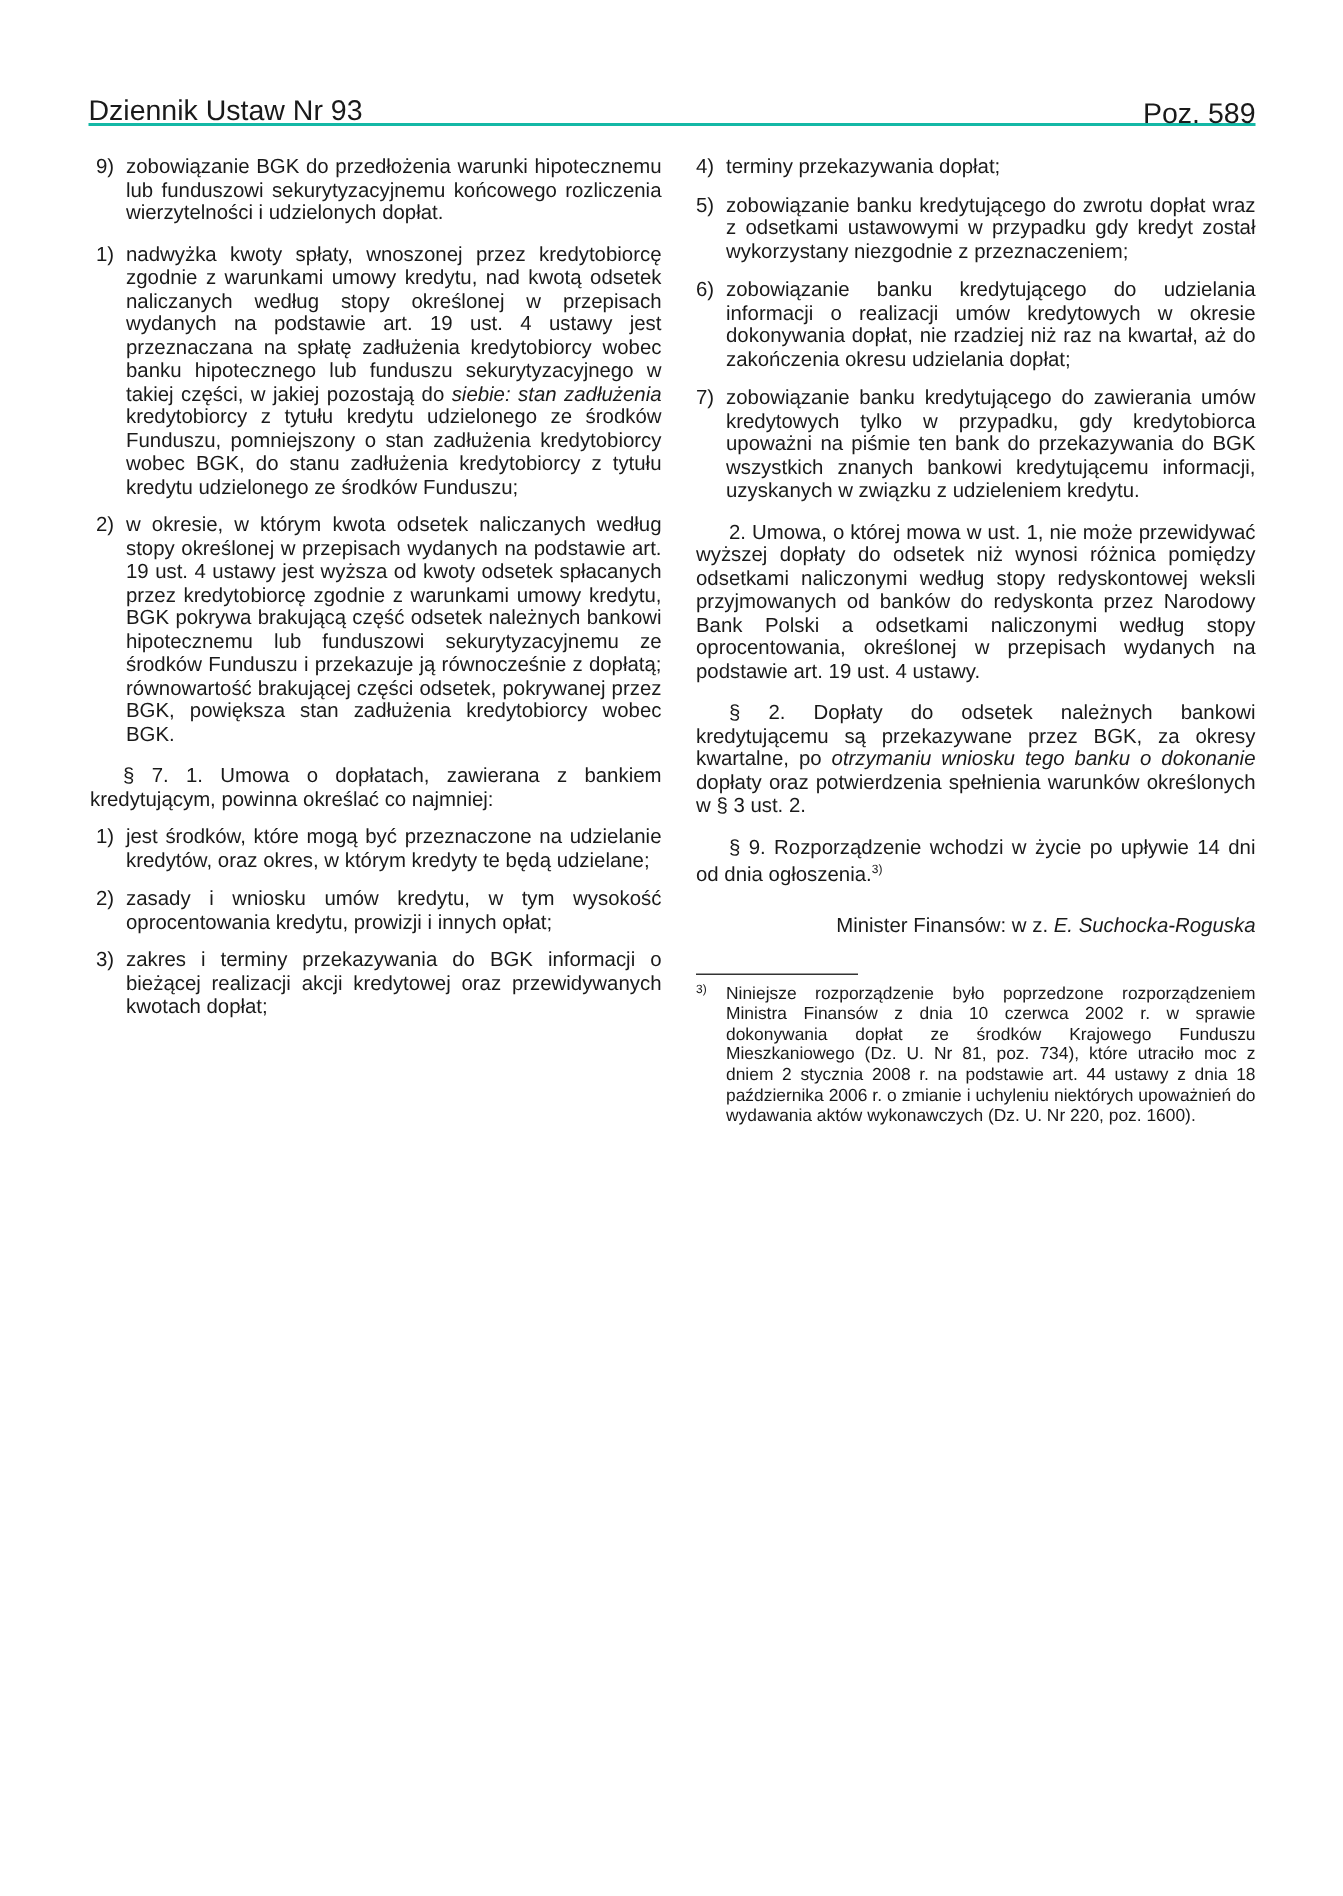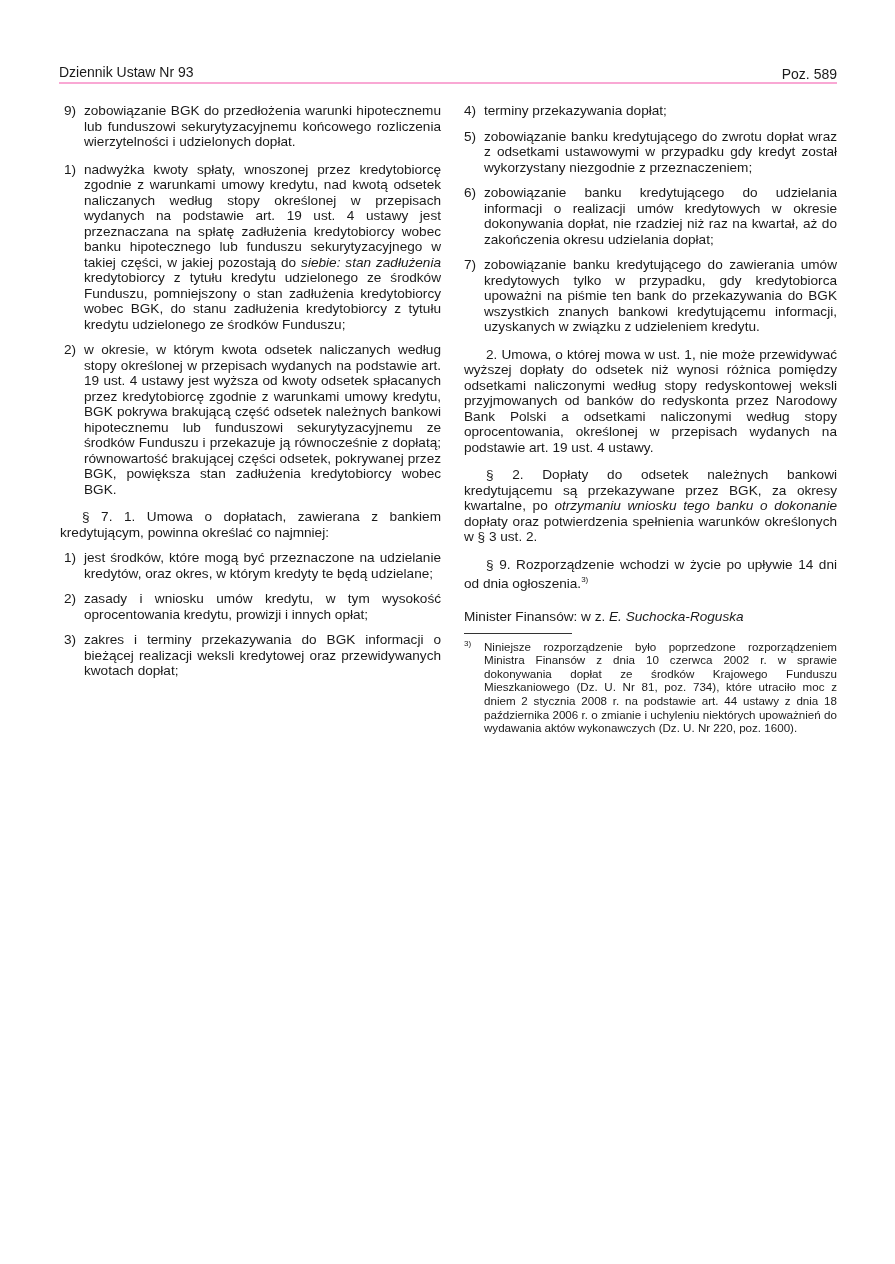--- a/index.html
+++ b/index.html
@@ -1,30 +1,30 @@
 <!DOCTYPE html>
 <html><head>
 <meta charset="utf-8">
 <style>
   html, body { margin: 0; padding: 0; background: #ffffff; }
   body { width: 895px; height: 1264px; position: relative; overflow: hidden;
          font-family: "Liberation Sans", "DejaVu Sans", sans-serif; color: #1a1a1a; }
   .header { position: absolute; left: 59px; top: 64px; width: 778px; height: 18px;
-            font-size: 14px; border-bottom: 2px solid #f9a8d4; }
+            font-size: 19px; border-bottom: 2px solid #14b8a6; }
   .header .left { position: absolute; left: 0; top: 0; }
   .header .center { position: absolute; left: 0; right: 0; top: 0; text-align: center; }
   .header .right { position: absolute; right: 0; top: 2px; }
   .col { position: absolute; top: 103px; font-size: 13.6px; line-height: 15.5px; text-align: justify; }
   .col.left { left: 64px; width: 377px; }
   .col.right { left: 464px; width: 373px; }
   .item { position: relative; padding-left: 20px; margin-bottom: 10px; }
   .item .num { position: absolute; left: 0; top: 0; }
   .para { text-indent: 22px; margin: 0 0 10px 0; }
   .col.left .para.first-indent { margin-left: -4px; }
-  .sig { margin-top: 18px; margin-bottom: 8px; }
+  .sig { text-align: right; margin-top: 18px; margin-bottom: 24px; }
   .footnote-rule { width: 108px; border-top: 1px solid #333; margin: 2px 0 6px 0; }
   .footnote { position: relative; padding-left: 20px; font-size: 11.6px; line-height: 13.6px; }
   .footnote .mark { position: absolute; left: 0; top: -3px; font-size: 8px; }
   sup { font-size: 8px; }
   i { font-style: italic; }
   .spacer { height: 2px; }
 </style>
 </head>
 <body>
 
@@ -54,21 +54,21 @@
   <div class="item">
     <span class="num">1)</span>
     <span>jest środków, które mogą być przeznaczone na udzielanie kredytów, oraz okres, w którym kredyty te będą udzielane;</span>
   </div>
   <div class="item">
     <span class="num">2)</span>
     <span>zasady i wniosku umów kredytu, w tym wysokość oprocentowania kredytu, prowizji i innych opłat;</span>
   </div>
   <div class="item">
     <span class="num">3)</span>
-    <span>zakres i terminy przekazywania do BGK informacji o bieżącej realizacji weksli kredytowej oraz przewidywanych kwotach dopłat;</span>
+    <span>zakres i terminy przekazywania do BGK informacji o bieżącej realizacji akcji kredytowej oraz przewidywanych kwotach dopłat;</span>
   </div>
 </div>
 
 <div class="col right">
   <div class="item">
     <span class="num">4)</span>
     <span>terminy przekazywania dopłat;</span>
   </div>
   <div class="item">
     <span class="num">5)</span>

